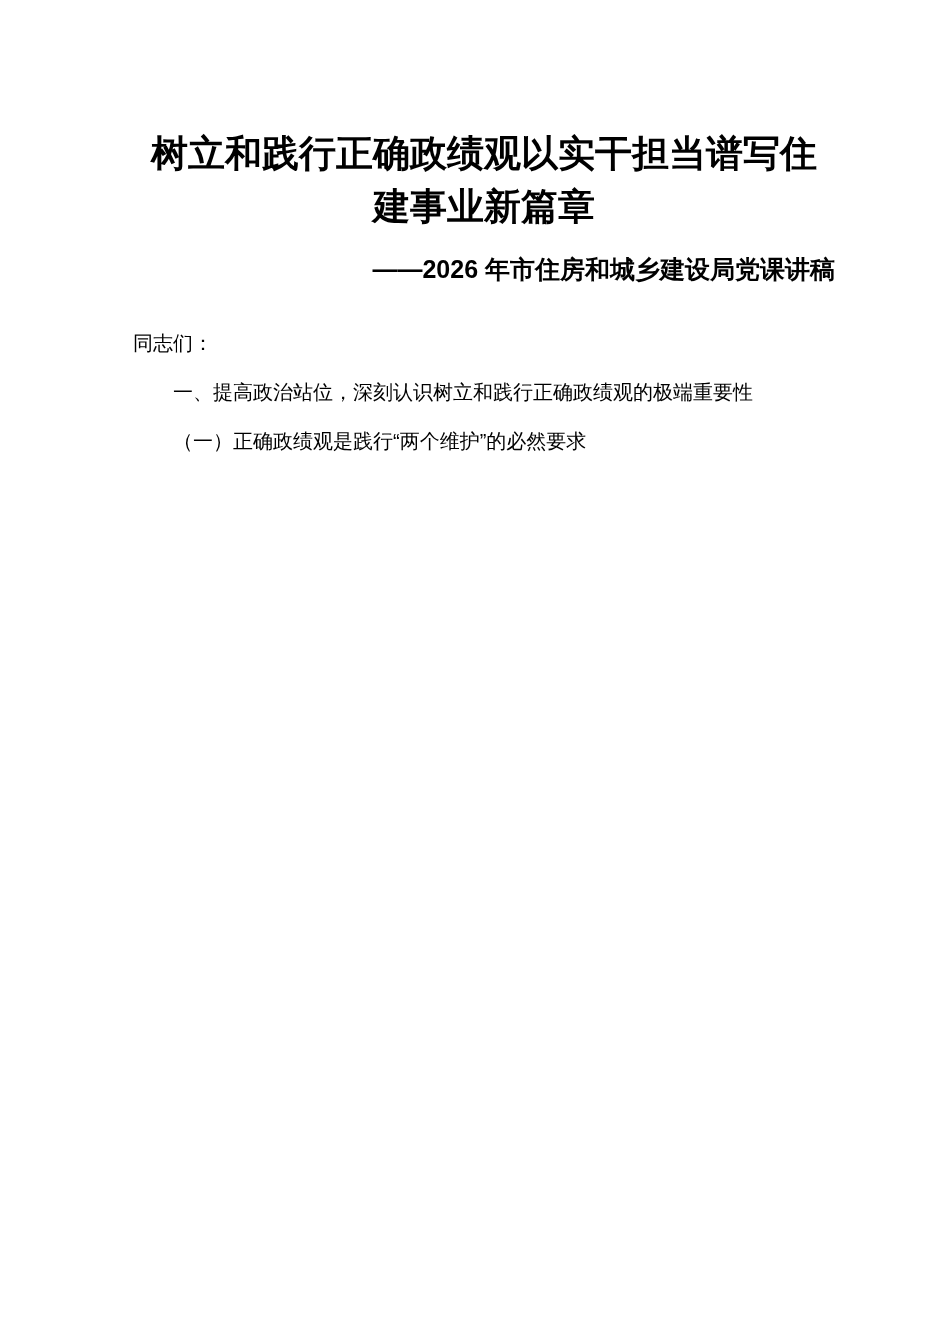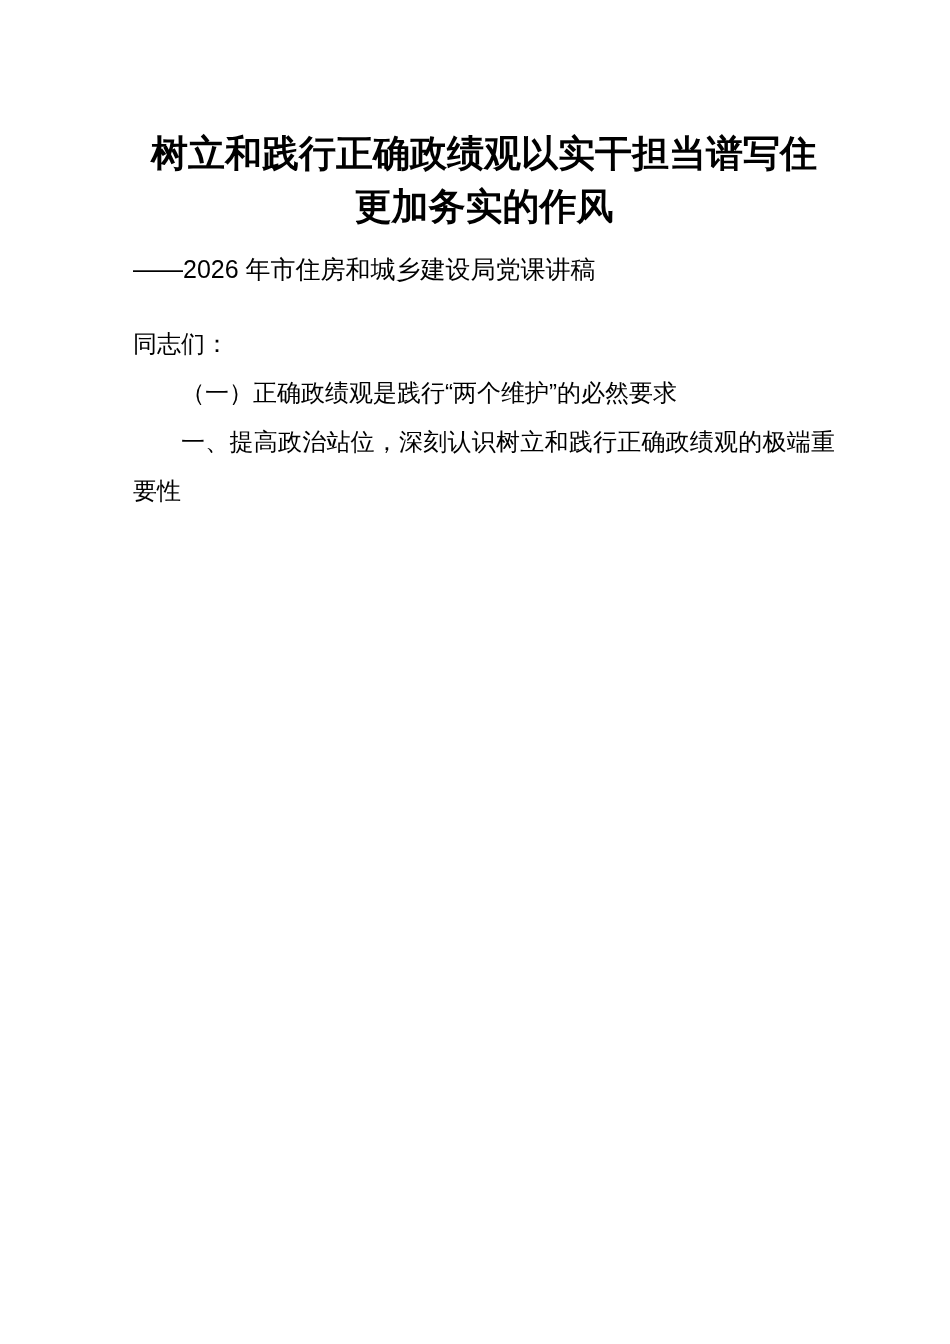--- a/index.html
+++ b/index.html
@@ -26,26 +26,26 @@
     font-size: 37px;
     line-height: 53px;
     font-weight: 700;
     text-align: center;
     letter-spacing: 0;
   }
   .doc-subtitle {
     margin-top: 16px;
     font-size: 25px;
     line-height: 40px;
-    font-weight: 400;
-    text-align: left;
+    font-weight: 700;
+    text-align: right;
   }
   .doc-body {
     margin-top: 30px;
-    font-size: 24px;
+    font-size: 20px;
     line-height: 49px;
   }
   .para {
     margin: 0;
     padding: 0;
     text-indent: 2em;
     text-align: justify;
     text-justify: inter-ideograph;
   }
   .salutation {
@@ -56,26 +56,26 @@
   }
 </style>
 </head>
 <body>
 
 <div class="page">
   <div class="content">
 
     <div class="doc-title">
       <div>树立和践行正确政绩观以实干担当谱写住</div>
-      <div>更加务实的作风</div>
+      <div>建事业新篇章</div>
     </div>
 
     <div class="doc-subtitle">——2026 年市住房和城乡建设局党课讲稿</div>
 
     <div class="doc-body">
       <p class="para salutation">同志们：</p>
 
+        <p class="para heading1">一、提高政治站位，深刻认识树立和践行正确政绩观的极端重要性</p>
         <p class="para heading2">（一）正确政绩观是践行“两个维护”的必然要求</p>
-        <p class="para heading1">一、提高政治站位，深刻认识树立和践行正确政绩观的极端重要性</p>
       </div>
 
   </div>
 </div>
 
 </body></html>

